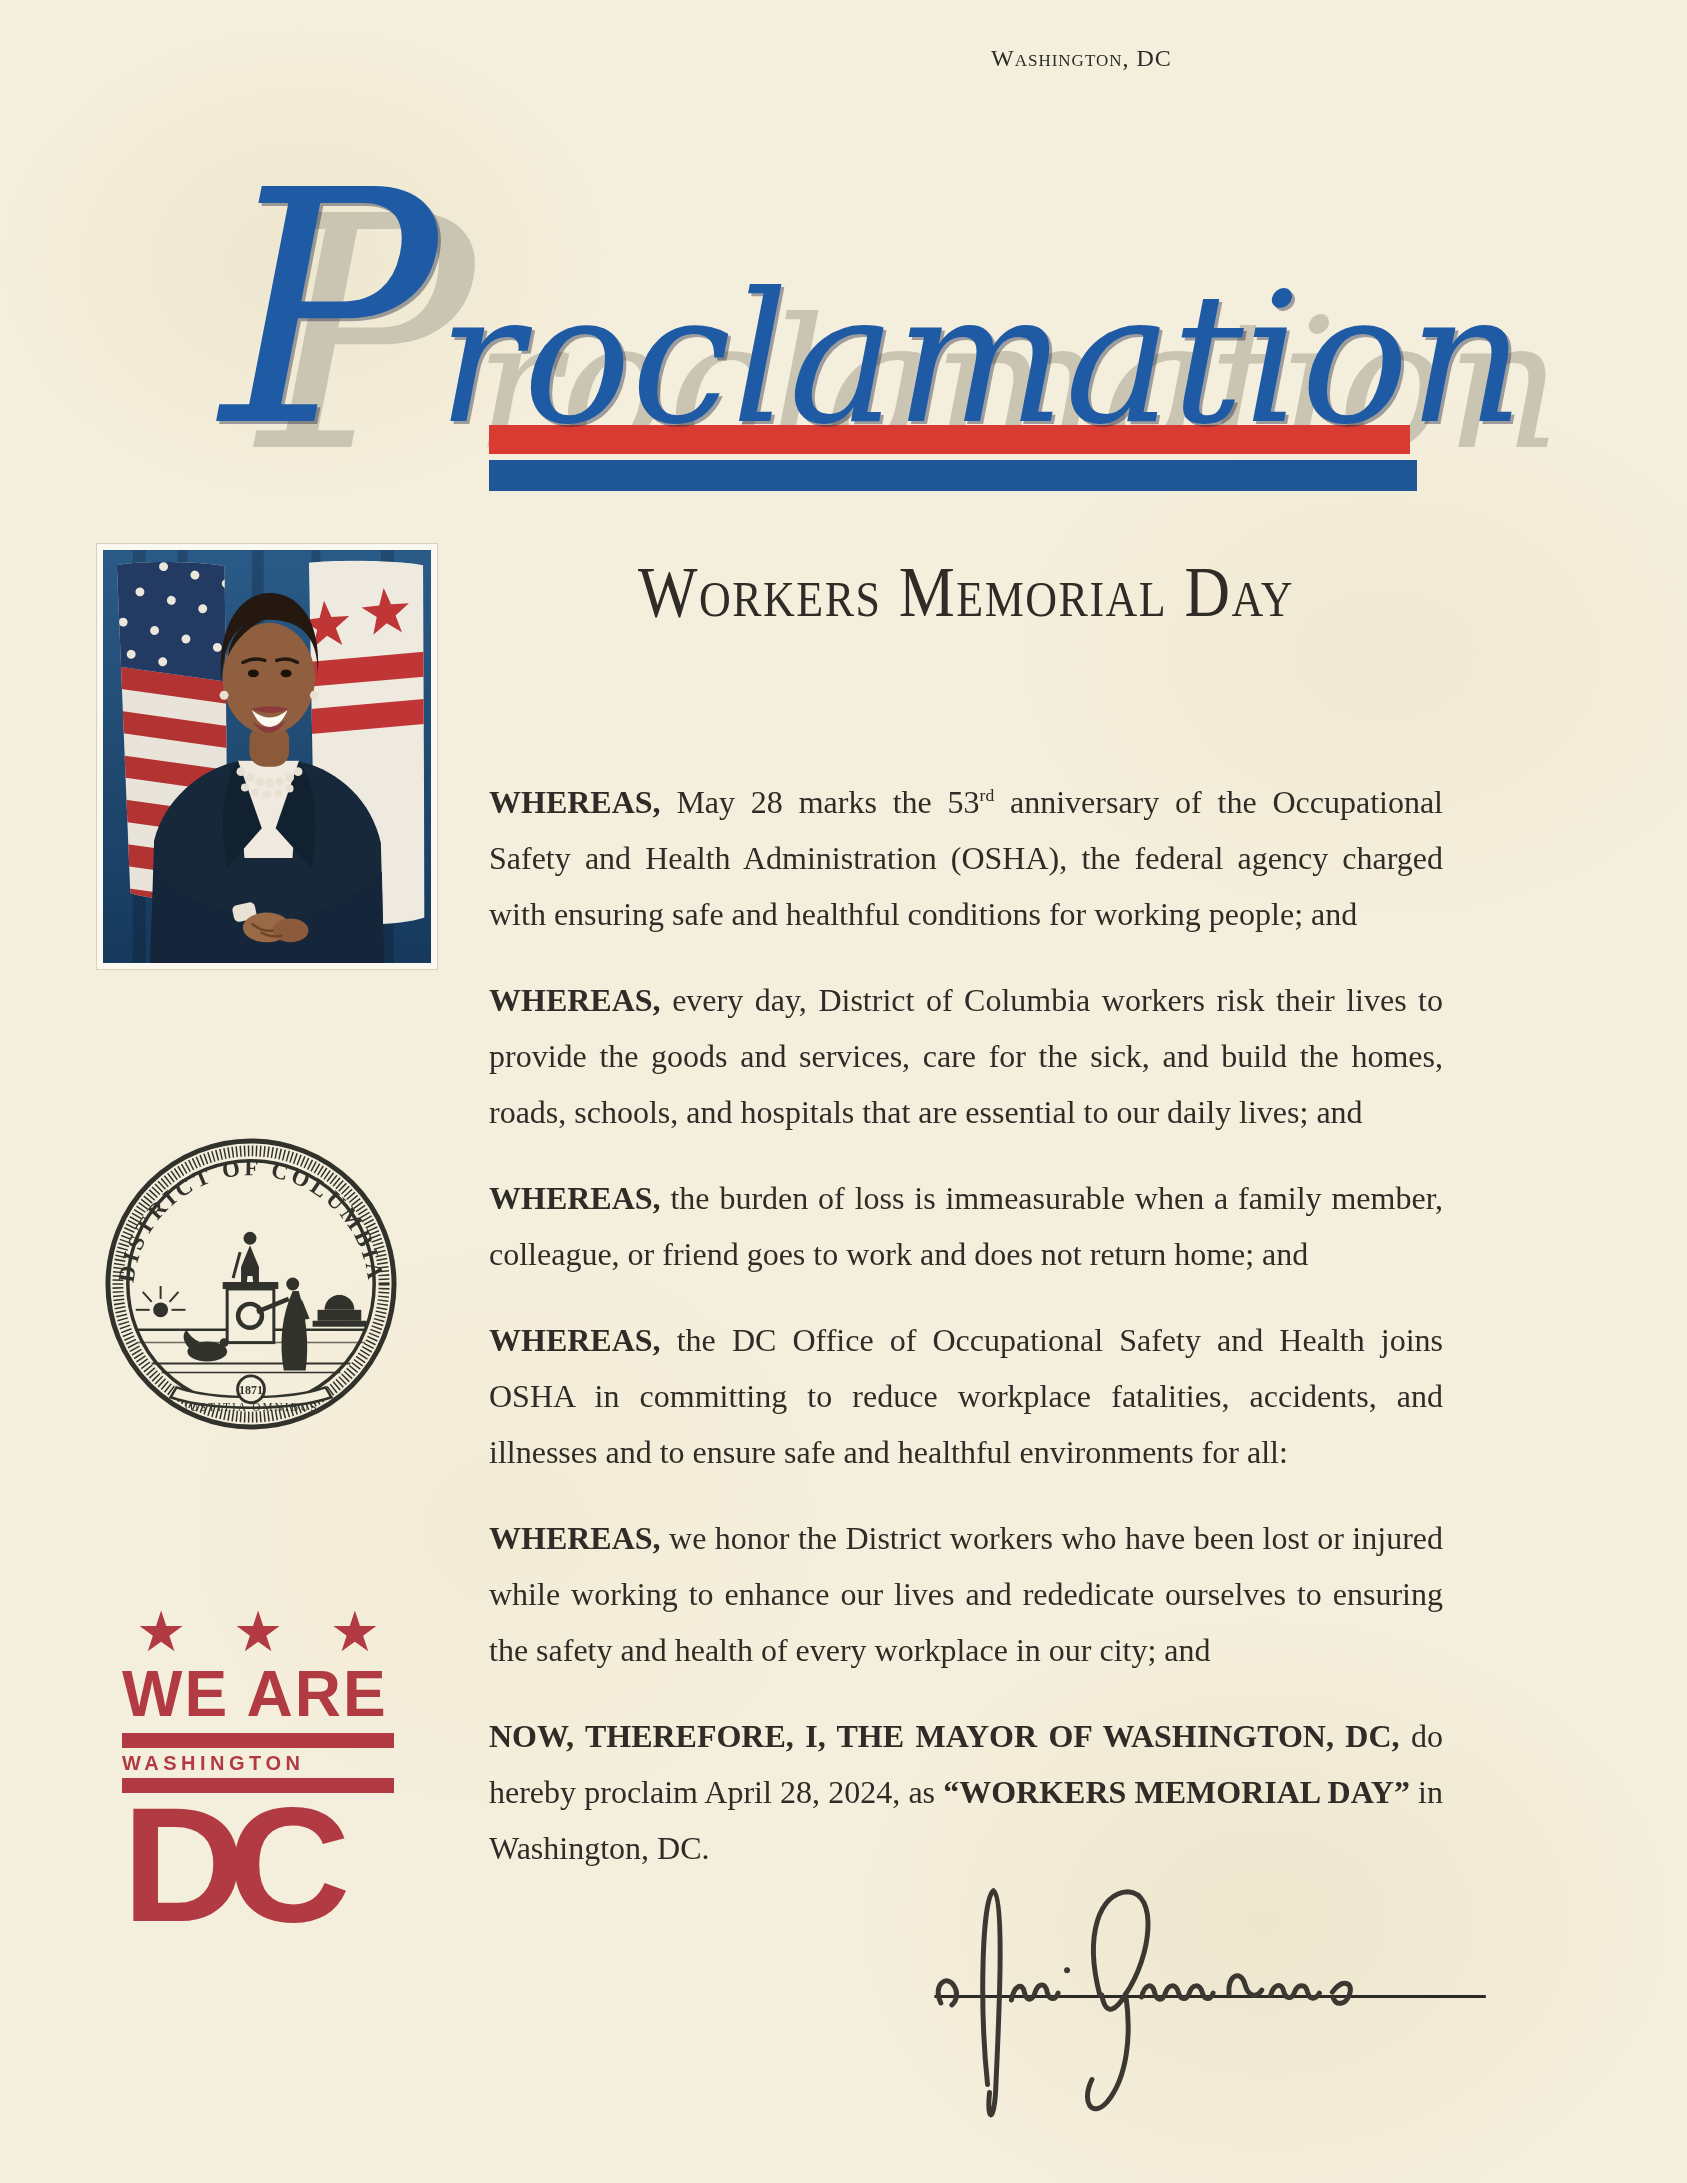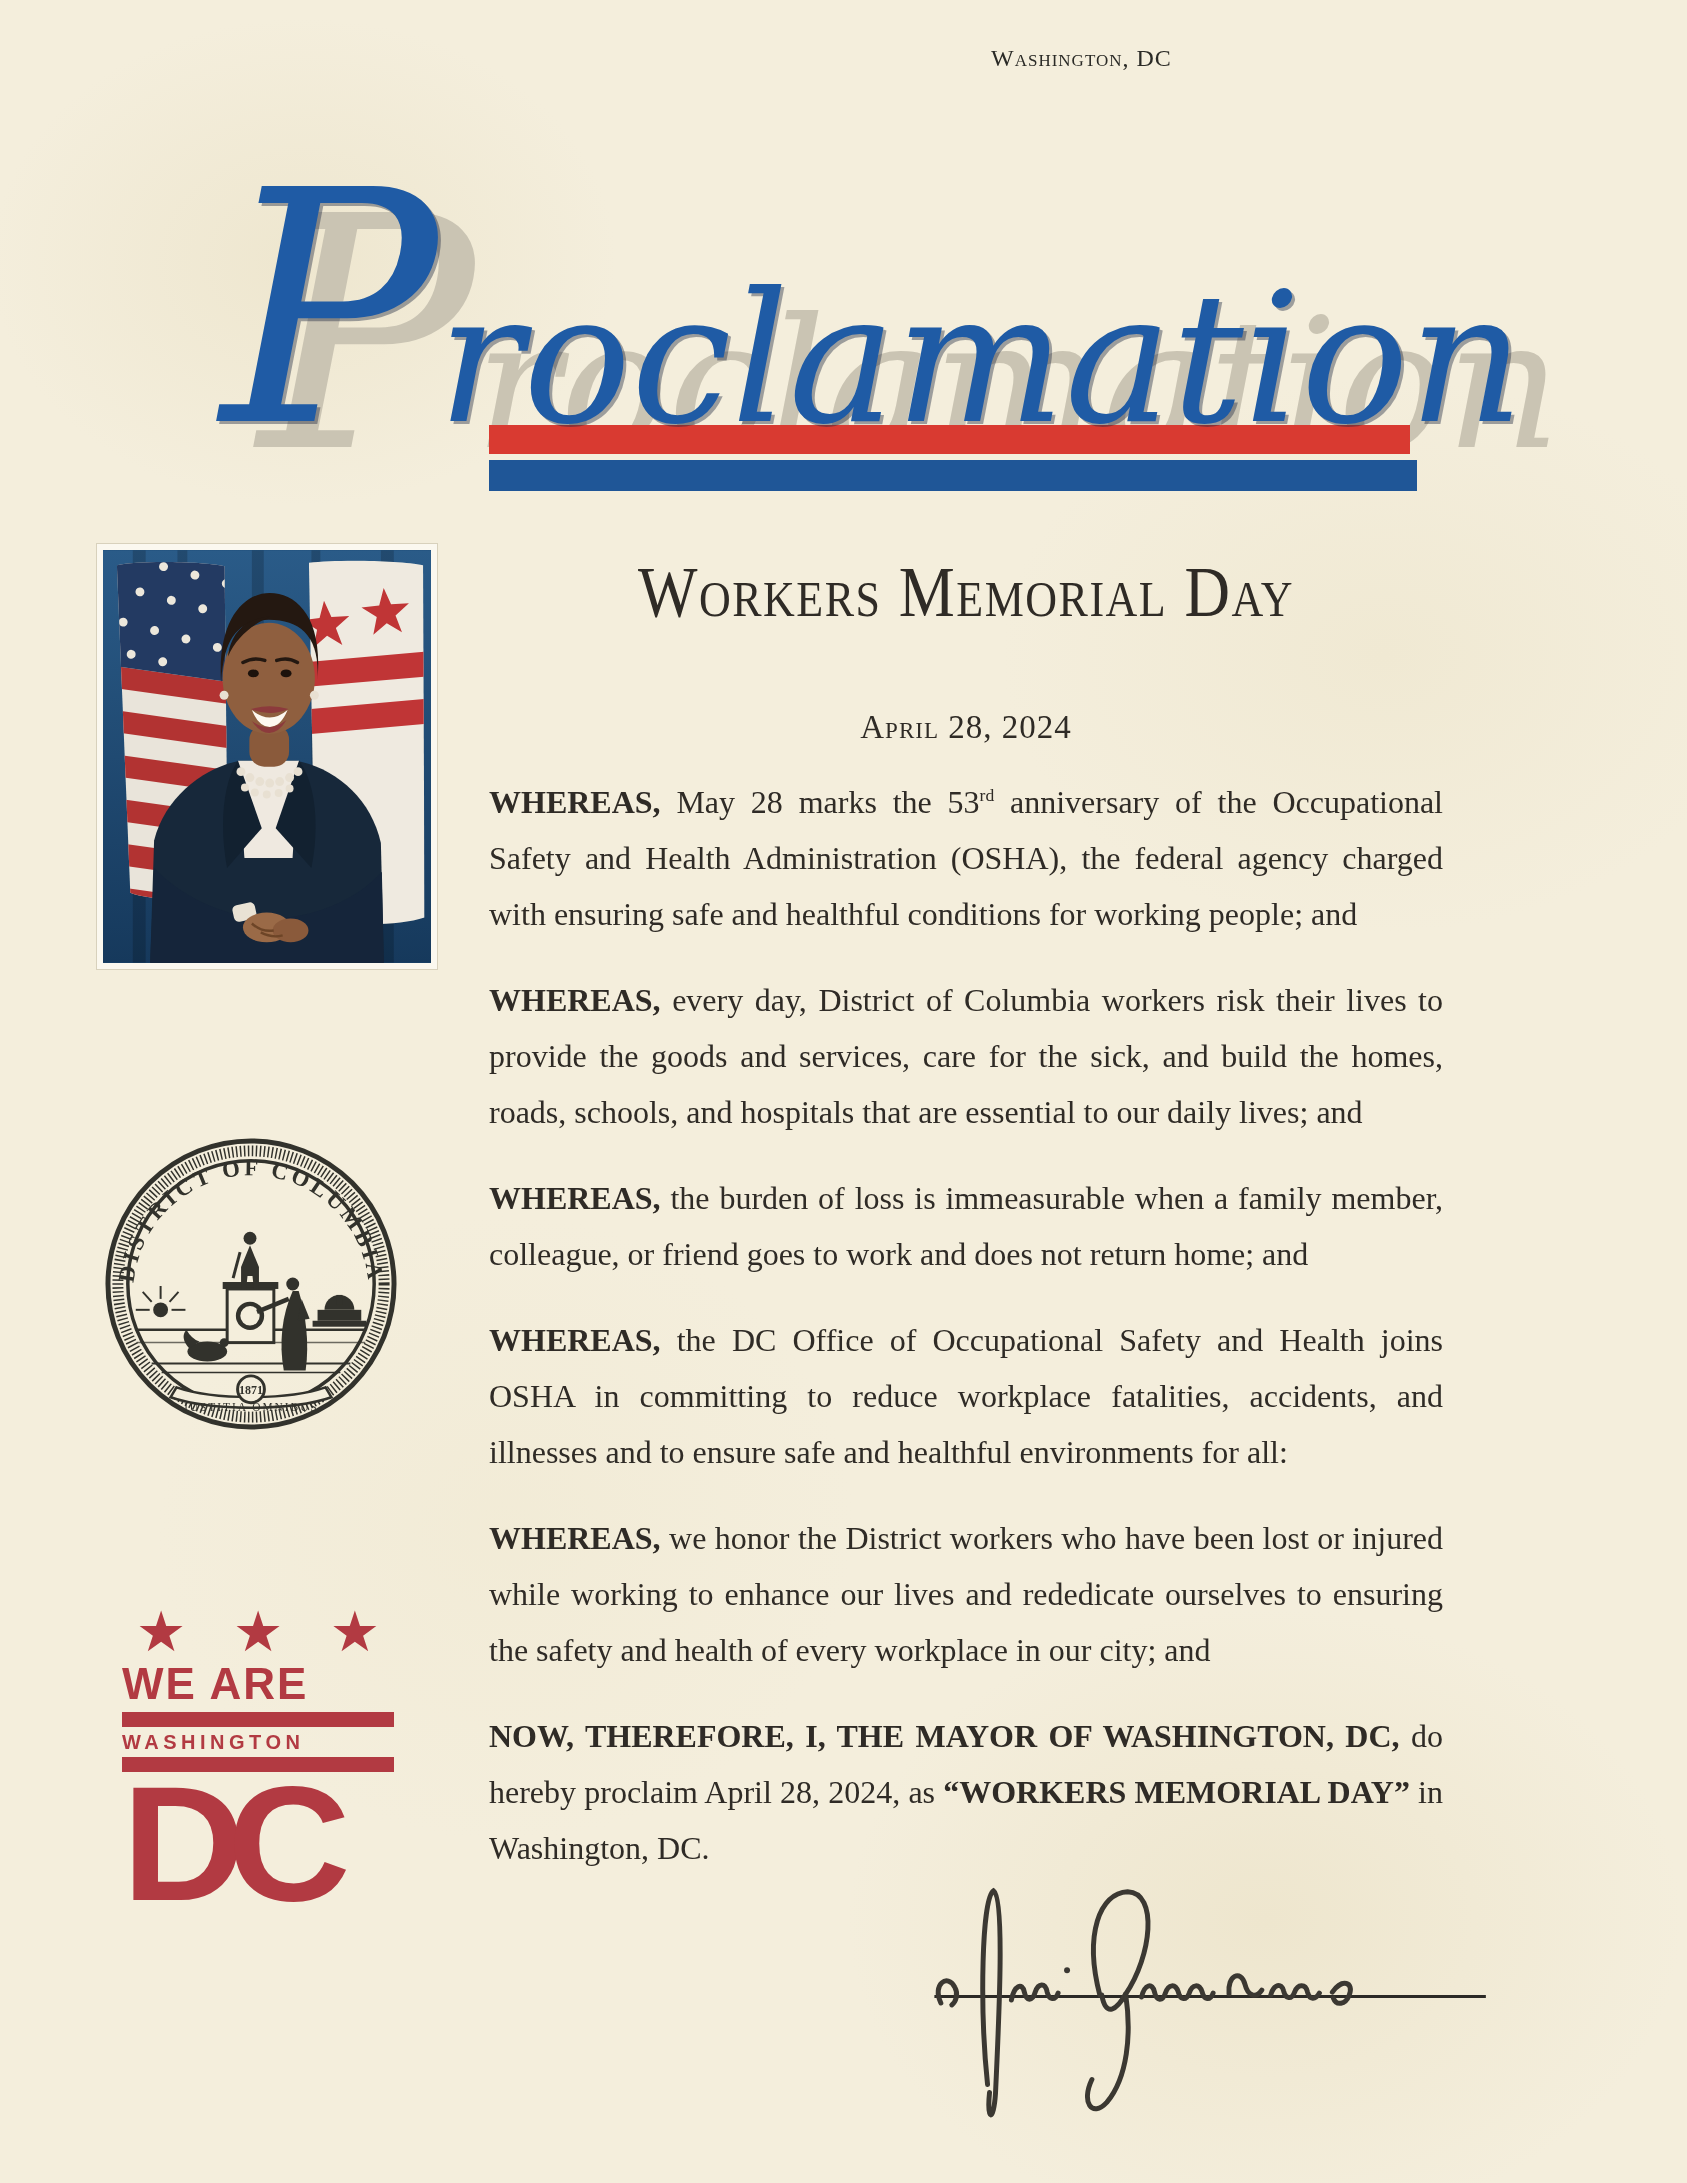--- a/index.html
+++ b/index.html
@@ -70,21 +70,21 @@
   }
   
   .seal{position:absolute;left:102px;top:1135px;width:298px;height:298px;}
   
   .logo{
     position:absolute;left:122px;top:1604px;width:272px;
     color:var(--logo-red,#b23a42);
     font-family:"Liberation Sans", sans-serif;text-align:left;
   }
   .logo .stars{display:flex;justify-content:space-between;padding:0 14px;font-size:56px;line-height:1;}
-  .logo .we-are{font-size:44px;font-weight:700;letter-spacing:2px;line-height:1.05;margin-top:1px;}
+  .logo .we-are{font-size:64px;font-weight:700;letter-spacing:2px;line-height:1.05;margin-top:1px;}
   .logo .rule{height:15px;background:var(--logo-red,#b23a42);margin:5px 0;}
   .logo .washington{font-size:20px;font-weight:700;letter-spacing:4.5px;line-height:1;}
   .logo .dc{font-size:164px;font-weight:700;letter-spacing:-17px;line-height:.82;transform:scaleX(1.04);transform-origin:left center;}
   
   .sig{position:absolute;left:917px;top:1845px;width:626px;height:318px;}
 </style>
 </head>
 <body>
 
 <div class="page">
@@ -274,21 +274,20 @@
       <span>★</span>
     </div>
     <div class="we-are">WE ARE</div>
     <div class="rule"></div>
     <div class="washington">WASHINGTON</div>
     <div class="rule"></div>
     <div class="dc">DC</div>
   </div>
 
   <div class="title">Workers Memorial Day</div>
-  <div class="date">April 28, 2024</div>
   <div class="body-copy">
       <p><span class="b">WHEREAS,</span><span> May 28 marks the 53</span><sup>rd</sup><span> anniversary of the Occupational Safety and Health Administration (OSHA), the federal agency charged with ensuring safe and healthful conditions for working people; and</span></p>
       <p><span class="b">WHEREAS,</span><span> every day, District of Columbia workers risk their lives to provide the goods and services, care for the sick, and build the homes, roads, schools, and hospitals that are essential to our daily lives; and</span></p>
       <p><span class="b">WHEREAS,</span><span> the burden of loss is immeasurable when a family member, colleague, or friend goes to work and does not return home; and</span></p>
       <p><span class="b">WHEREAS,</span><span> the DC Office of Occupational Safety and Health joins OSHA in committing to reduce workplace fatalities, accidents, and illnesses and to ensure safe and healthful environments for all:</span></p>
       <p><span class="b">WHEREAS,</span><span> we honor the District workers who have been lost or injured while working to enhance our lives and rededicate ourselves to ensuring the safety and health of every workplace in our city; and</span></p>
       <p><span class="b">NOW, THEREFORE, I, THE MAYOR OF WASHINGTON, DC,</span><span> do hereby proclaim April 28, 2024, as </span><span class="b">“WORKERS MEMORIAL DAY”</span><span> in Washington, DC.</span></p>
     </div>
 
   <svg class="sig" viewBox="0 0 1260 640">

